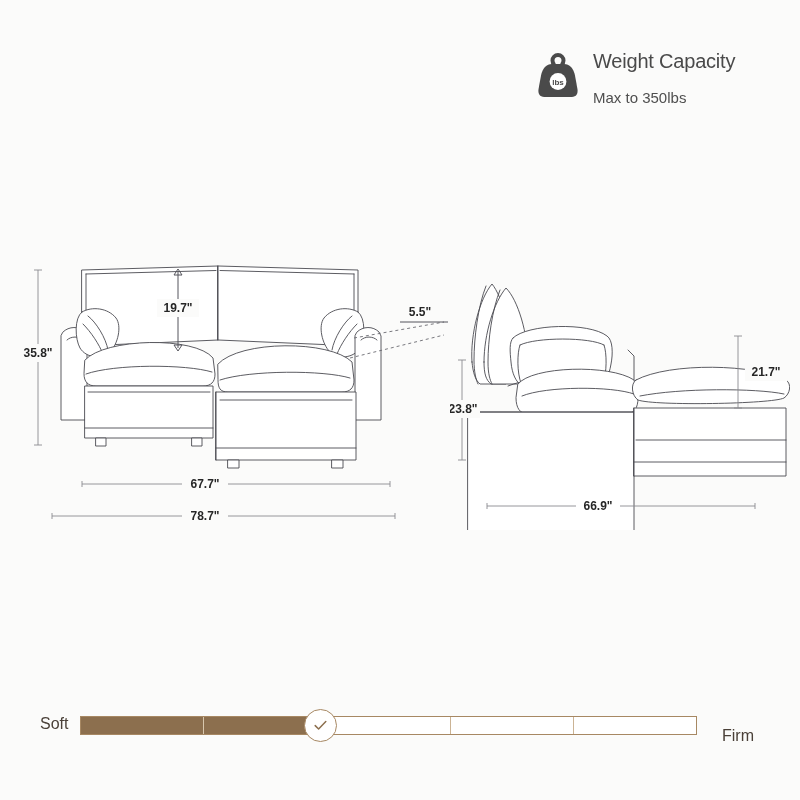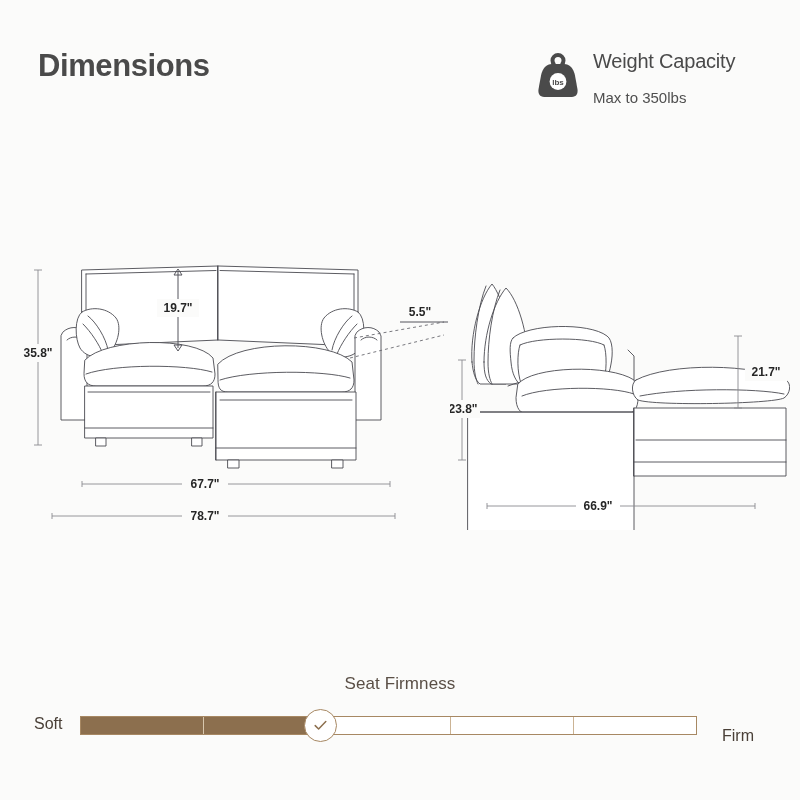--- a/index.html
+++ b/index.html
@@ -91,21 +91,21 @@
     top: 706px;
     width: 800px;
     height: 42px;
   }
   .firmness-end-label {
     position: absolute;
     top: 9px;
     font-size: 16px;
     color: #4a4038;
   }
-  .label-soft { left: 34px; }
+  .label-soft { left: 40px; }
   .label-firm { left: 722px; margin-top: 12px; }
   .firmness-track {
     position: absolute;
     left: 80px;
     top: 10px;
     width: 617px;
     height: 19px;
     display: flex;
     border: 1px solid #a78863;
     background: #ffffff;
@@ -130,21 +130,20 @@
     align-items: center;
     justify-content: center;
   }
   .firmness-knob svg { display: block; }
 </style>
 </head>
 <body>
 
 <div id="page">
 
-  <div class="page-title">Dimensions</div>
 
   <div class="capacity-block">
     <svg class="capacity-icon" viewBox="0 0 44 50">
 
       <path d="M22 3 a7.5 7.5 0 0 1 7.5 7.5 a7.5 7.5 0 0 1 -2.4 5.5 l-2.9 -2.6
                a3.8 3.8 0 0 0 1.3 -2.9 a3.5 3.5 0 0 0 -7 0 a3.8 3.8 0 0 0 1.3 2.9
                l-2.9 2.6 a7.5 7.5 0 0 1 -2.4 -5.5 A7.5 7.5 0 0 1 22 3 Z" fill="#4a4a4a"></path>
 
       <path d="M16 14 h12 c5.5 0 9.6 4.4 11 11.5 l2.4 13.3 c0.9 5 -1.2 8.2 -5.6 8.2
                H8.2 c-4.4 0 -6.5 -3.2 -5.6 -8.2 L5 25.5 C6.4 18.4 10.5 14 16 14 Z" fill="#4a4a4a"></path>
@@ -295,21 +294,20 @@
       <text class="dim-label" x="316" y="136" text-anchor="middle">21.7"</text>
     </g>
 
     <g>
       <path class="dim-line-thin" d="M37 266 L126 266 M170 266 L305 266"></path>
       <path class="dim-line-thin" d="M37 263 L37 269 M305 263 L305 269"></path>
       <text class="dim-label" x="148" y="270" text-anchor="middle">66.9"</text>
     </g>
   </svg>
 
-  <div class="firmness-title">Seat Firmness</div>
 
   <div class="firmness-row">
     <div class="firmness-end-label label-soft">Soft</div>
 
     <div class="firmness-track">
       <div class="firm-seg filled"></div>
       <div class="firm-seg filled"></div>
       <div class="firm-seg"></div>
       <div class="firm-seg"></div>
       <div class="firm-seg"></div>

